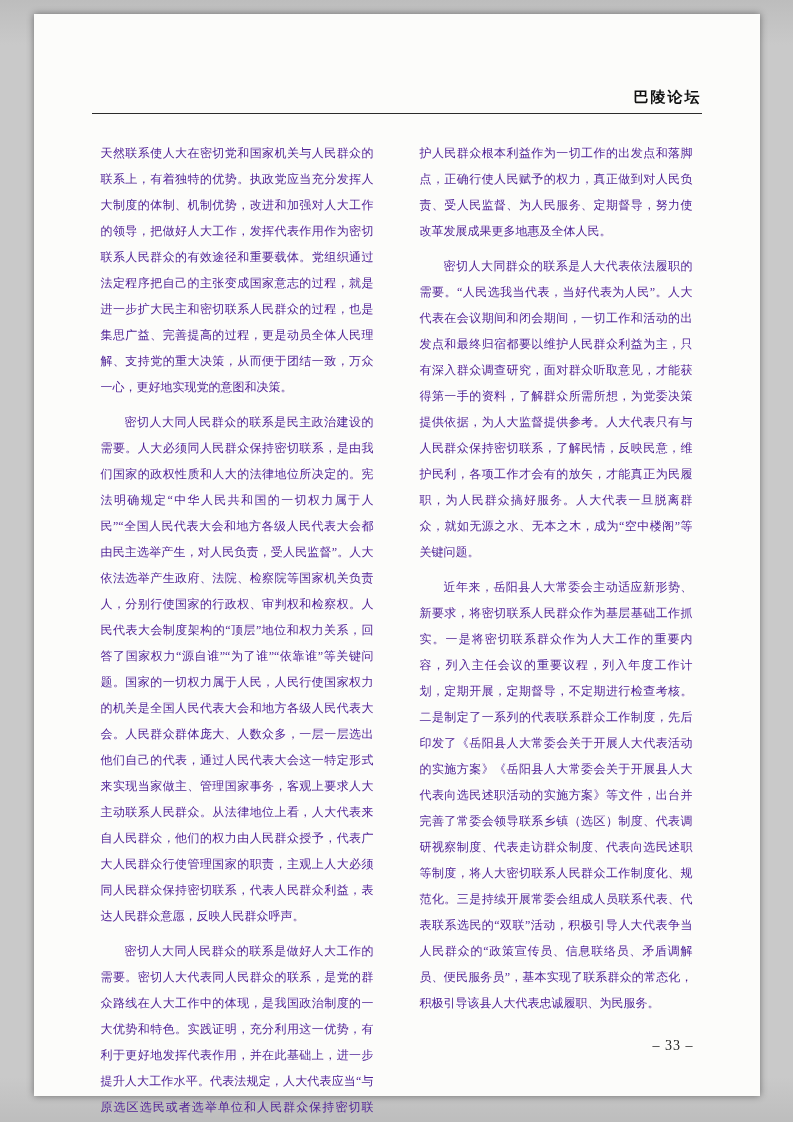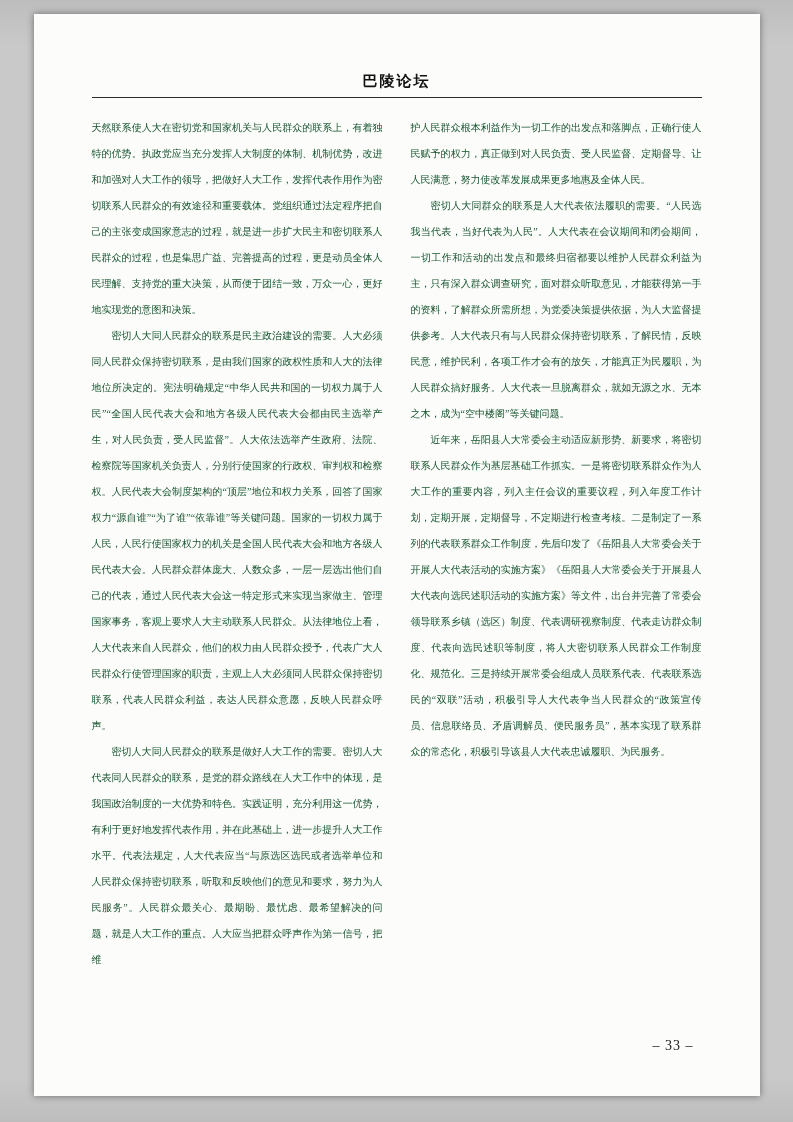--- a/index.html
+++ b/index.html
@@ -19,22 +19,22 @@
   .page {
     position: relative;
     width: 726px;
     height: 1082px;
     margin: 14px auto 0 auto;
     background: #fcfcfa;
     box-shadow: 0 0 7px rgba(0,0,0,0.45);
     box-sizing: border-box;
   }
   .page-header {
-    padding: 58px 58px 0 58px;
-    text-align: center;
+    padding: 74px 58px 0 58px;
+    text-align: right;
     border-bottom: none;
   }
   .page-header .rule {
     border-bottom: 1.5px solid #2b2b2b;
     padding-bottom: 6px;
   }
   .masthead {
     font-weight: bold;
     font-size: 15px;
     letter-spacing: 2px;
@@ -44,26 +44,26 @@
     display: flex;
     gap: 28px;
     padding: 17px 58px 0 58px;
     box-sizing: border-box;
   }
   .column {
     flex: 1 1 0;
     min-width: 0;
   }
   .para {
-    margin: 0;
-    font-size: 10px;
+    margin: 9px;
+    font-size: 12px;
     line-height: 26px;
     text-align: justify;
     text-indent: 2em;
-    color: #14532d;
+    color: #4c1d95;
     word-break: break-all;
   }
   .para.no-indent {
     text-indent: 0;
   }
   .para.heading {
     font-weight: bold;
   }
   .page-footer {
     position: absolute;
@@ -88,21 +88,21 @@
 
     <div class="content">
 
       <div class="column">
         <p class="para no-indent">天然联系使人大在密切党和国家机关与人民群众的联系上，有着独特的优势。执政党应当充分发挥人大制度的体制、机制优势，改进和加强对人大工作的领导，把做好人大工作，发挥代表作用作为密切联系人民群众的有效途径和重要载体。党组织通过法定程序把自己的主张变成国家意志的过程，就是进一步扩大民主和密切联系人民群众的过程，也是集思广益、完善提高的过程，更是动员全体人民理解、支持党的重大决策，从而便于团结一致，万众一心，更好地实现党的意图和决策。</p>
         <p class="para">密切人大同人民群众的联系是民主政治建设的需要。人大必须同人民群众保持密切联系，是由我们国家的政权性质和人大的法律地位所决定的。宪法明确规定“中华人民共和国的一切权力属于人民”“全国人民代表大会和地方各级人民代表大会都由民主选举产生，对人民负责，受人民监督”。人大依法选举产生政府、法院、检察院等国家机关负责人，分别行使国家的行政权、审判权和检察权。人民代表大会制度架构的“顶层”地位和权力关系，回答了国家权力“源自谁”“为了谁”“依靠谁”等关键问题。国家的一切权力属于人民，人民行使国家权力的机关是全国人民代表大会和地方各级人民代表大会。人民群众群体庞大、人数众多，一层一层选出他们自己的代表，通过人民代表大会这一特定形式来实现当家做主、管理国家事务，客观上要求人大主动联系人民群众。从法律地位上看，人大代表来自人民群众，他们的权力由人民群众授予，代表广大人民群众行使管理国家的职责，主观上人大必须同人民群众保持密切联系，代表人民群众利益，表达人民群众意愿，反映人民群众呼声。</p>
         <p class="para">密切人大同人民群众的联系是做好人大工作的需要。密切人大代表同人民群众的联系，是党的群众路线在人大工作中的体现，是我国政治制度的一大优势和特色。实践证明，充分利用这一优势，有利于更好地发挥代表作用，并在此基础上，进一步提升人大工作水平。代表法规定，人大代表应当“与原选区选民或者选举单位和人民群众保持密切联系，听取和反映他们的意见和要求，努力为人民服务”。人民群众最关心、最期盼、最忧虑、最希望解决的问题，就是人大工作的重点。人大应当把群众呼声作为第一信号，把维</p>
       </div>
 
       <div class="column">
-        <p class="para no-indent">护人民群众根本利益作为一切工作的出发点和落脚点，正确行使人民赋予的权力，真正做到对人民负责、受人民监督、定期督导、让人民满意，努力使改革发展成果更多地惠及全体人民。</p>
+        <p class="para no-indent">护人民群众根本利益作为一切工作的出发点和落脚点，正确行使人民赋予的权力，真正做到对人民负责、受人民监督、为人民服务、定期督导，努力使改革发展成果更多地惠及全体人民。</p>
         <p class="para">密切人大同群众的联系是人大代表依法履职的需要。“人民选我当代表，当好代表为人民”。人大代表在会议期间和闭会期间，一切工作和活动的出发点和最终归宿都要以维护人民群众利益为主，只有深入群众调查研究，面对群众听取意见，才能获得第一手的资料，了解群众所需所想，为党委决策提供依据，为人大监督提供参考。人大代表只有与人民群众保持密切联系，了解民情，反映民意，维护民利，各项工作才会有的放矢，才能真正为民履职，为人民群众搞好服务。人大代表一旦脱离群众，就如无源之水、无本之木，成为“空中楼阁”等关键问题。</p>
         <p class="para">近年来，岳阳县人大常委会主动适应新形势、新要求，将密切联系人民群众作为基层基础工作抓实。一是将密切联系群众作为人大工作的重要内容，列入主任会议的重要议程，列入年度工作计划，定期开展，定期督导，不定期进行检查考核。二是制定了一系列的代表联系群众工作制度，先后印发了《岳阳县人大常委会关于开展人大代表活动的实施方案》《岳阳县人大常委会关于开展县人大代表向选民述职活动的实施方案》等文件，出台并完善了常委会领导联系乡镇（选区）制度、代表调研视察制度、代表走访群众制度、代表向选民述职等制度，将人大密切联系人民群众工作制度化、规范化。三是持续开展常委会组成人员联系代表、代表联系选民的“双联”活动，积极引导人大代表争当人民群众的“政策宣传员、信息联络员、矛盾调解员、便民服务员”，基本实现了联系群众的常态化，积极引导该县人大代表忠诚履职、为民服务。</p>
 
       </div>
 
     </div>
 
     <div class="page-footer">
       <span>– 33 –</span>
     </div>

